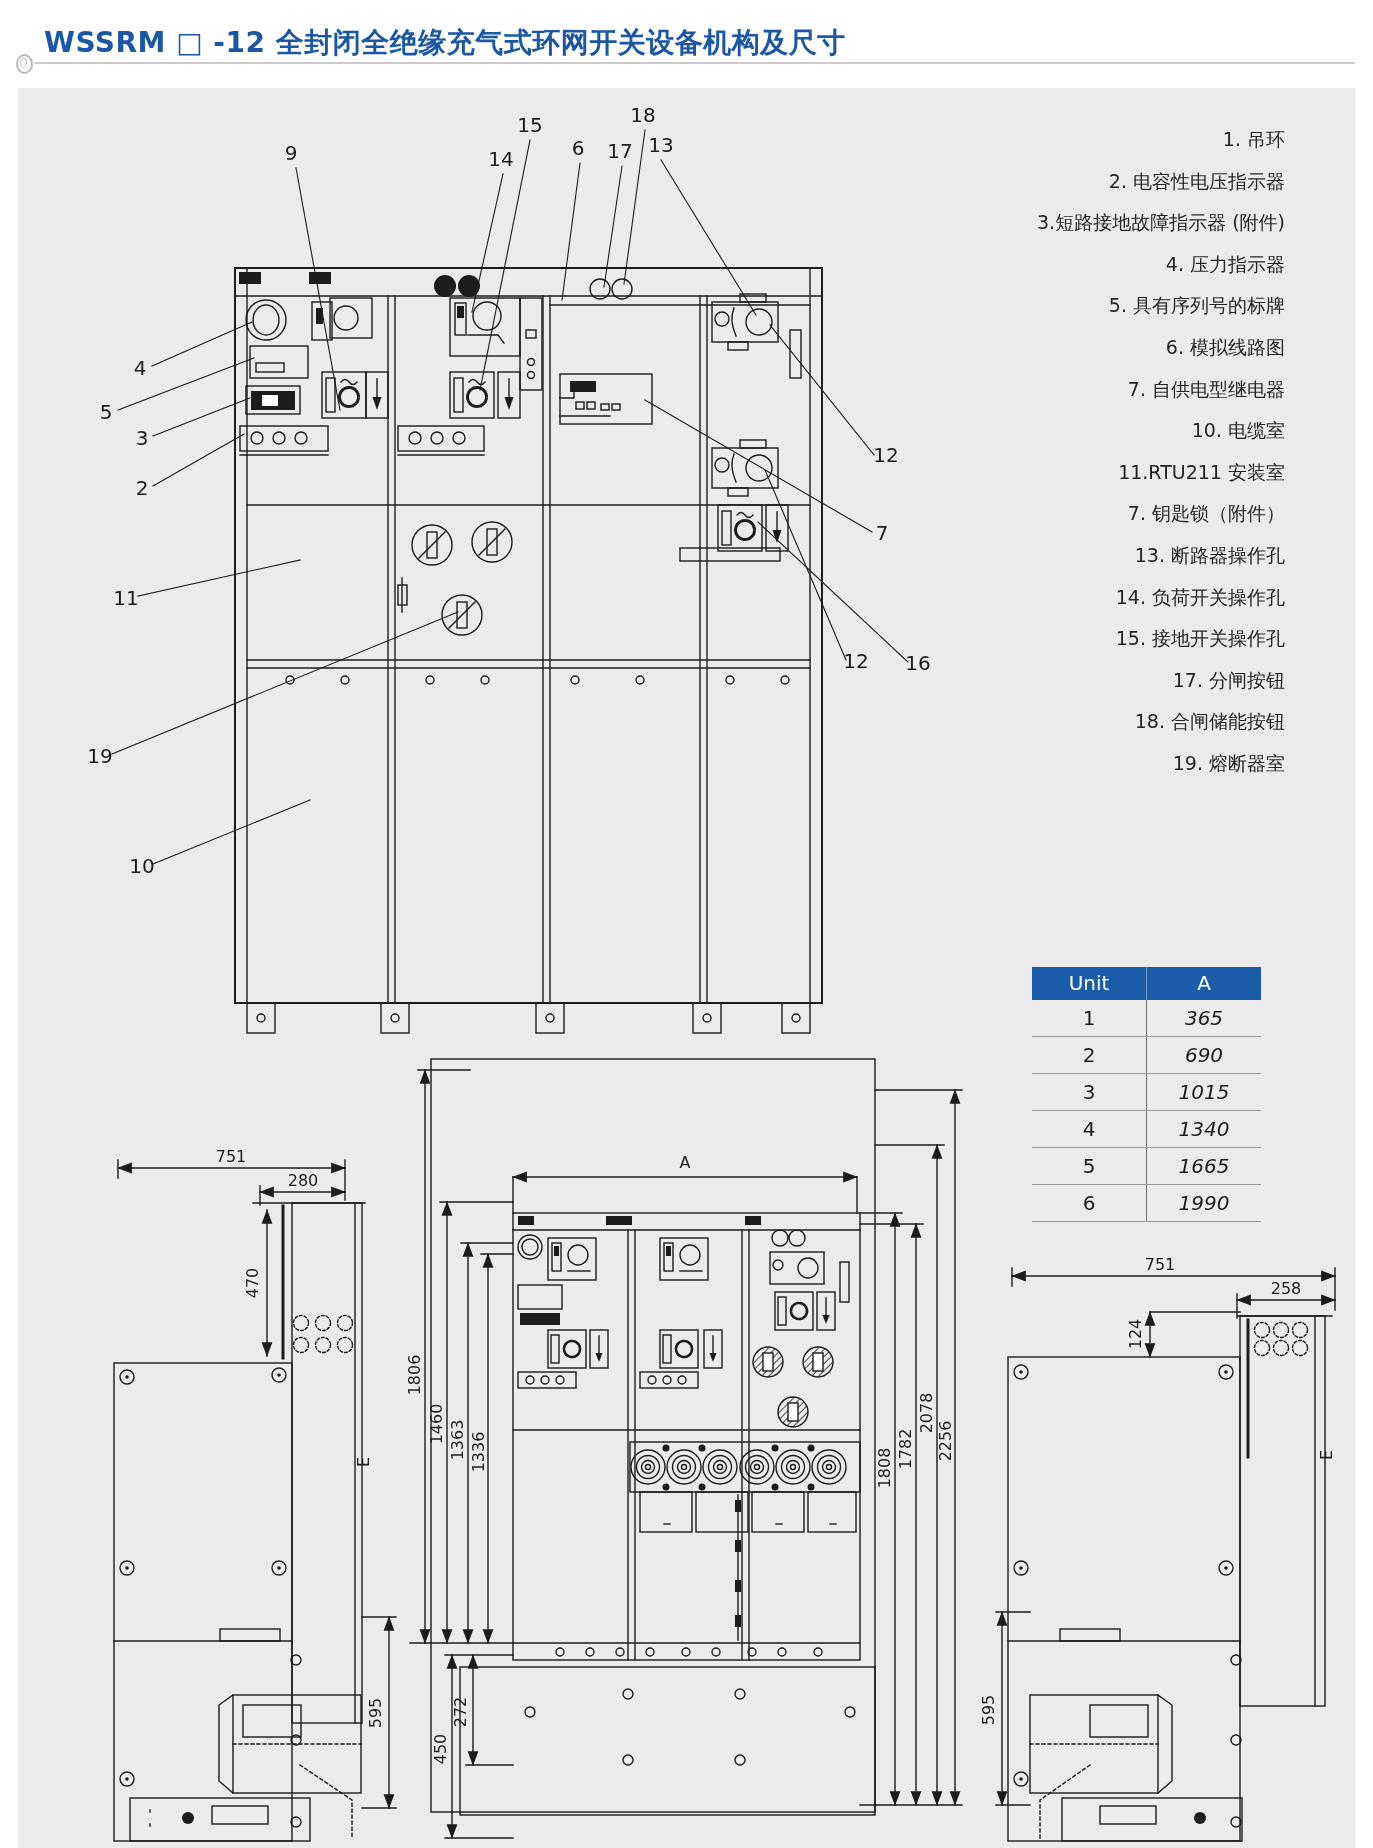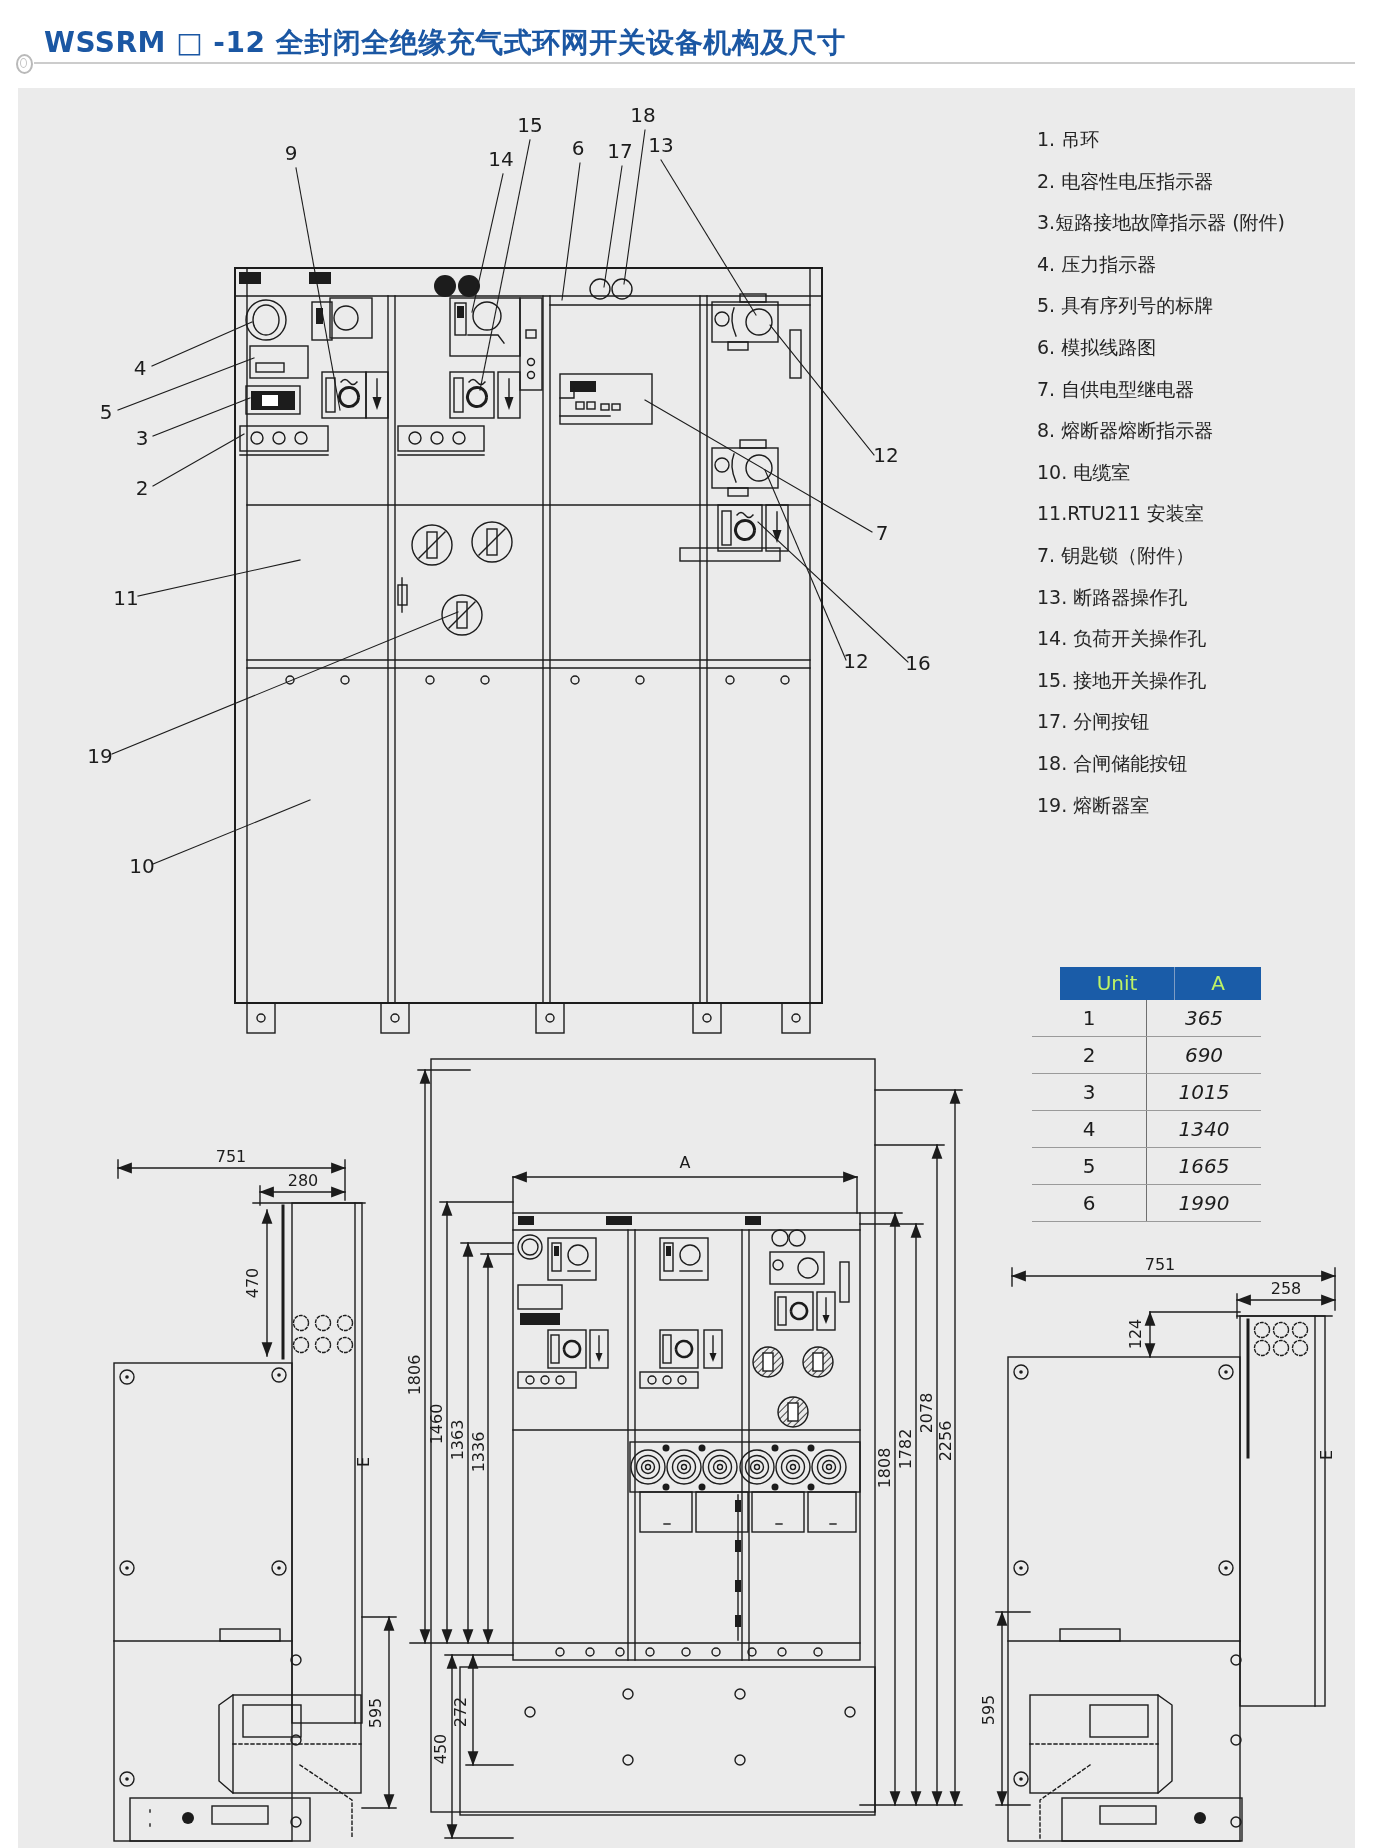--- a/index.html
+++ b/index.html
@@ -15,23 +15,23 @@
   .header-rule { position:absolute; left:34px; top:62px; width:1321px; height:2px; background:#cccccc; z-index:2; }
   .header-ring {
     position:absolute; left:16px; top:54px; width:13px; height:16px;
     border:2px solid #b9b9b9; border-radius:50%; background:#fff; z-index:3;
   }
   .header-ring::after {
     content:""; position:absolute; left:2px; top:2px; width:5px; height:8px;
     border:1.5px solid #c4c4c4; border-radius:50%;
   }
   .legend { position:absolute; left:1037px; top:119px; z-index:2; color:#242424; font-size:19px; }
-  .legend-item { height:41.6px; line-height:41.6px; white-space:nowrap; }
+  .legend-item { height:41.6px; line-height:41.6px; white-space:nowrap;text-align:right; }
   .unit-table { position:absolute; left:1032px; top:967px; width:229px; z-index:2; color:#1c1c1c; font-size:20px; }
-  .ut-header { display:flex; background:#1a5ca8; color:#bef264; height:33px; line-height:33px; text-align:center;margin-left:28px; }
+  .ut-header { display:flex; background:#1a5ca8; color:#ffffff; height:33px; line-height:33px; text-align:center; }
   .ut-h1 { width:114px; border-right:1px solid #7d9cc4; }
   .ut-h2 { flex:1; }
   .ut-row { display:flex; height:36px; line-height:36px; text-align:center; border-bottom:1px solid #9a9a9a; }
   .ut-c1 { width:114px; border-right:1px solid #6f6f6f; }
   .ut-c2 { flex:1;font-style:italic; }
   svg.drawing { position:absolute; left:0; top:0; z-index:1; }
   svg text { font-family:"DejaVu Sans","Liberation Sans",sans-serif; fill:#1c1c1c; stroke:none; }
   svg text.dim { font-size:16px; }
   svg text.callout { font-size:20px; }
   svg .fk { fill:#1c1c1c; stroke:none; }
@@ -49,21 +49,20 @@
   <div class="header-ring"></div>
 
   <div class="legend">
     <div class="legend-item">1. 吊环</div>
     <div class="legend-item">2. 电容性电压指示器</div>
     <div class="legend-item">3.短路接地故障指示器 (附件)</div>
     <div class="legend-item">4. 压力指示器</div>
     <div class="legend-item">5. 具有序列号的标牌</div>
     <div class="legend-item">6. 模拟线路图</div>
     <div class="legend-item">7. 自供电型继电器</div>
-    <div class="legend-item">8. 熔断器熔断指示器</div>
     <div class="legend-item">10. 电缆室</div>
     <div class="legend-item">11.RTU211 安装室</div>
     <div class="legend-item">7. 钥匙锁（附件）</div>
     <div class="legend-item">13. 断路器操作孔</div>
     <div class="legend-item">14. 负荷开关操作孔</div>
     <div class="legend-item">15. 接地开关操作孔</div>
     <div class="legend-item">17. 分闸按钮</div>
     <div class="legend-item">18. 合闸储能按钮</div>
     <div class="legend-item">19. 熔断器室</div>
   </div>

